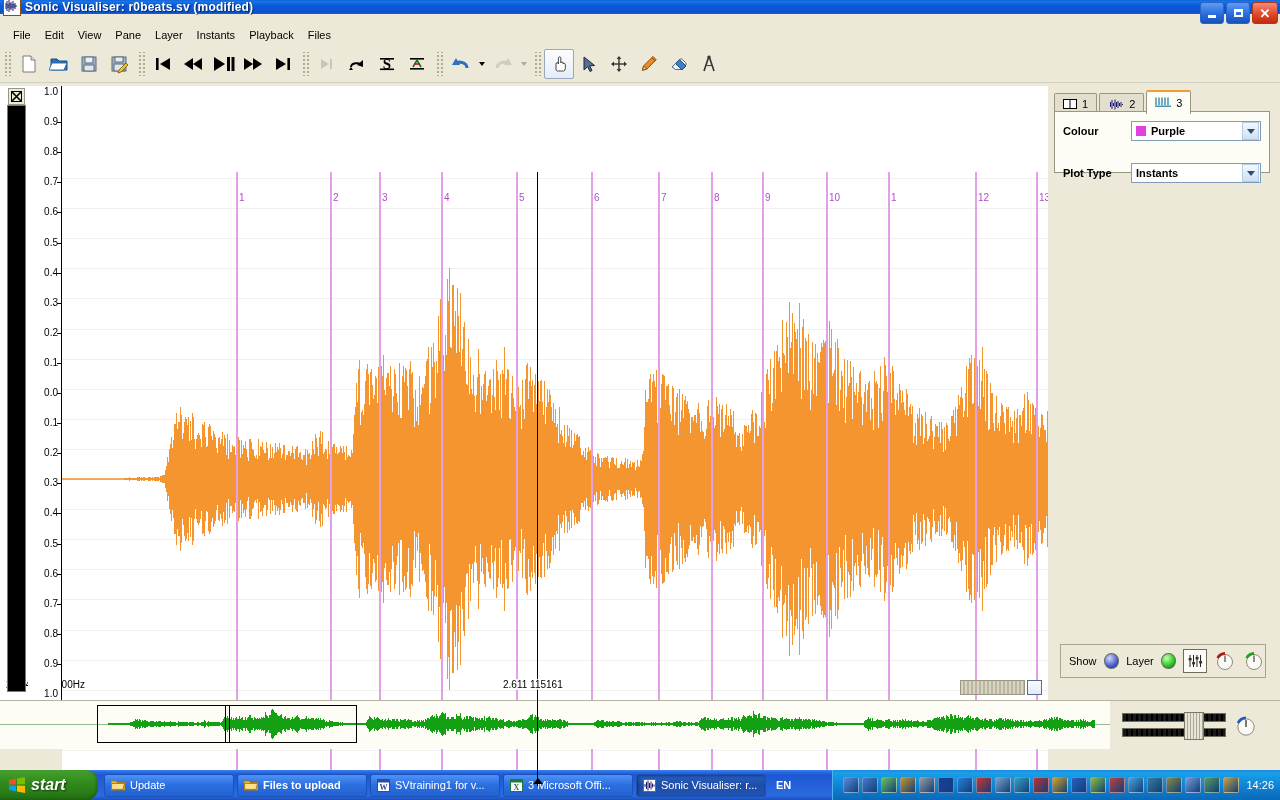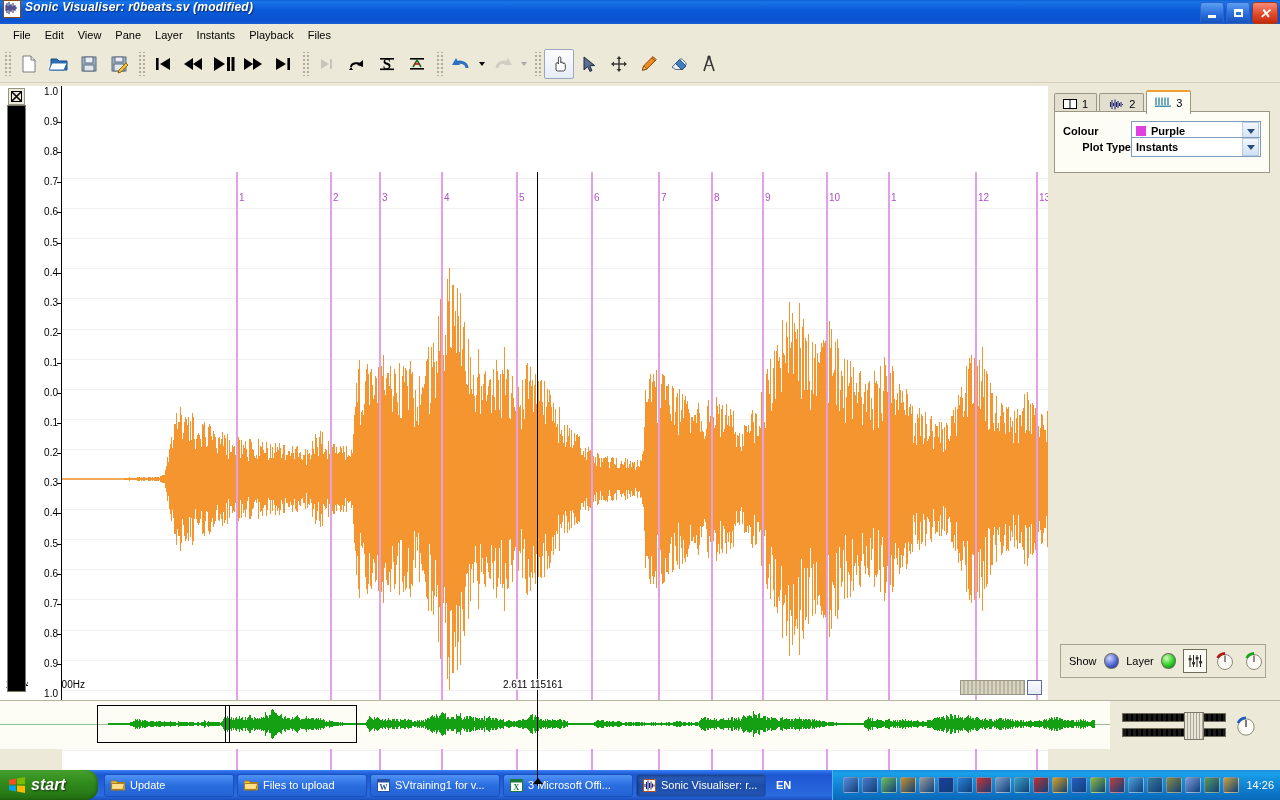--- a/index.html
+++ b/index.html
@@ -1,22 +1,22 @@
 <!DOCTYPE html>
 <html><head>
 <meta charset="utf-8">
 <style>
   html,body{margin:0;padding:0;}
   body{width:1280px;height:800px;overflow:hidden;font-family:"Liberation Sans",sans-serif;font-size:11px;background:#ece9d8;}
   .app{position:relative;width:1280px;height:800px;}
 
   
-  .titlebar{position:absolute;left:0;top:0;width:1280px;height:24px;
+  .titlebar{position:absolute;left:0;top:0;width:1280px;height:14px;
     background:linear-gradient(to bottom,#0b60d4 0%,#1b76e8 8%,#0a5ad8 40%,#0a52cf 88%,#1b5fd4 100%);
-    display:flex;font-style:italic;}
+    display:flex;align-items:center;}
   .title-icon{width:16px;height:16px;margin:0 4px 0 3px;background:#fff;border:1px solid #8a4a12;position:relative;overflow:hidden;flex:none;}
   .title-icon svg{display:block;}
   .title-text{color:#fff;font-weight:bold;font-size:12px;text-shadow:1px 1px 1px rgba(0,0,0,.5);letter-spacing:.2px;white-space:nowrap;}
   .win-btns{position:absolute;right:2px;top:2px;display:flex;gap:2px;}
   .win-btn{width:22px;height:20px;border:1px solid #2d62c6;border-radius:3px;
     background:linear-gradient(to bottom,#5c9ef2,#2a6ddd 55%,#1551bb);display:flex;align-items:center;justify-content:center;}
   .win-btn.close{background:linear-gradient(to bottom,#f58b7a,#e04a2a 55%,#c32a0b);border-color:#ad3a16;width:24px;}
   .win-btn i{display:block;background:#fff;}
   .wb-min{width:8px;height:3px;margin-top:6px;}
   .wb-max{width:9px;height:8px;border:2px solid #fff;background:transparent!important;box-sizing:border-box;border-top-width:3px;}
@@ -1408,21 +1408,21 @@
         <div class="combo">
           <div class="combo-txt">
             <span class="swatch" id="colour-swatch" style="background: rgb(224, 64, 224);"></span>
             <span>Purple</span>
           </div>
           <div class="combo-btn">
               <div class="dncaret"></div>
             </div>
         </div>
       </div>
-      <div class="prow" style="top:25px;text-align:right;">
+      <div class="prow" style="top:51px;">
         <div class="plabel">Plot Type</div>
         <div class="combo">
           <div class="combo-txt">Instants</div>
           <div class="combo-btn">
               <div class="dncaret"></div>
             </div>
         </div>
       </div>
     </div>
 
@@ -2495,21 +2495,21 @@
           </span>
           <span style="overflow: hidden; text-overflow: ellipsis;">Update</span>
         </div>
         <div class="task">
           <span style="display: flex;">
             <svg width="14" height="12" viewBox="0 0 14 12">
               <path d="M0 2 h5 l1.4 1.6 h7.6 v7.4 h-14 z" fill="#f6c64a" stroke="#a8790c"></path>
               <path d="M0.6 4.4 h13 l-1.6 6 h-11.4 z" fill="#ffe08a" stroke="#a8790c"></path>
             </svg>
           </span>
-          <span style="overflow: hidden; text-overflow: ellipsis;">Files to upload</span>
+          <span style="overflow: hidden; text-overflow: ellipsis; font-weight: bold;">Files to upload</span>
         </div>
         <div class="task">
           <span style="display: flex;">
             <svg width="13" height="13" viewBox="0 0 13 13">
               <rect x="0.5" y="0.5" width="12" height="12" fill="#fff" stroke="#2a4f9e"></rect>
               <rect x="0.5" y="0.5" width="12" height="3" fill="#2a4f9e"></rect>
               <text x="6.5" y="11" font-size="8" font-weight="bold" text-anchor="middle" fill="#2a4f9e" font-family="Liberation Serif, serif">W</text>
             </svg>
           </span>
           <span style="overflow: hidden; text-overflow: ellipsis;">SVtraining1 for v...</span>

